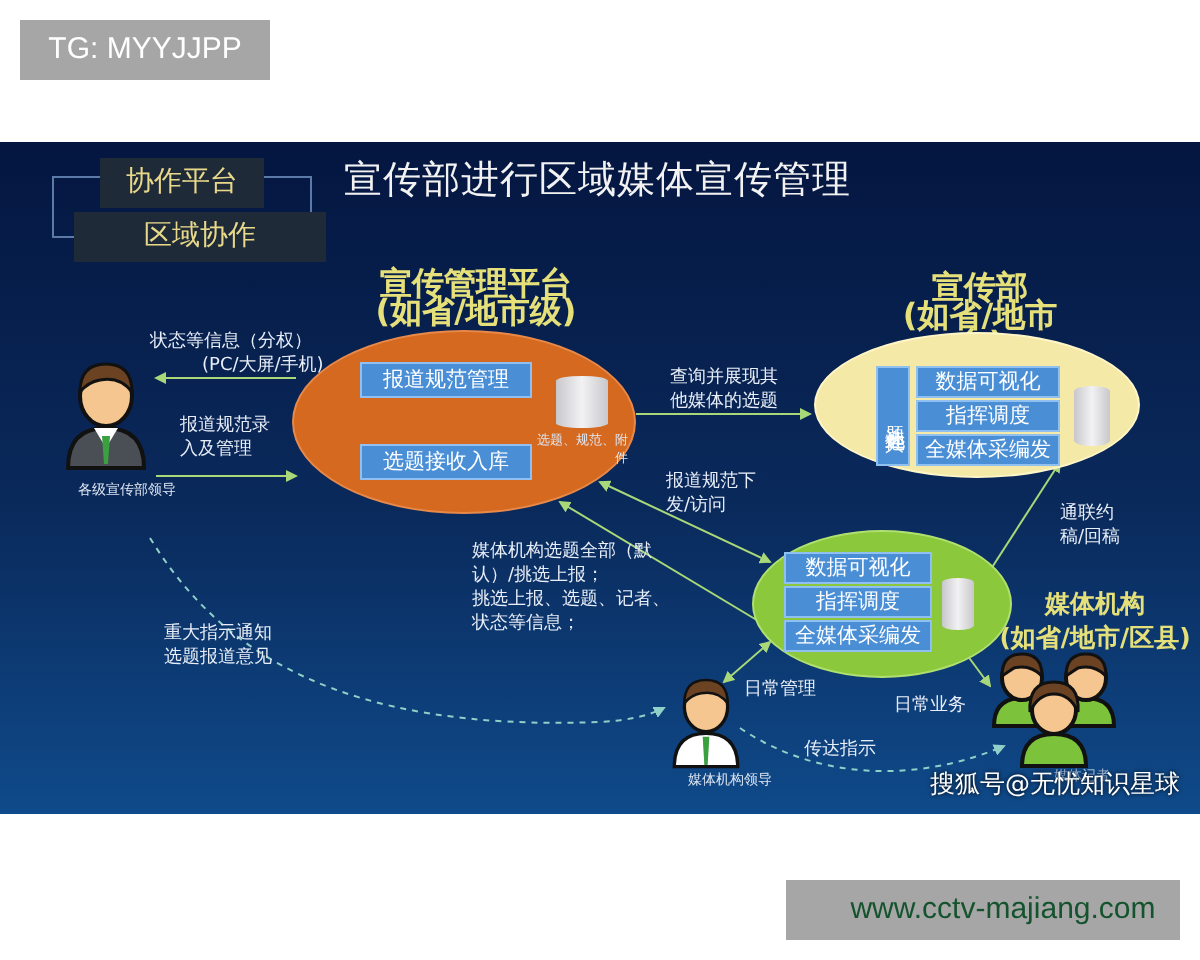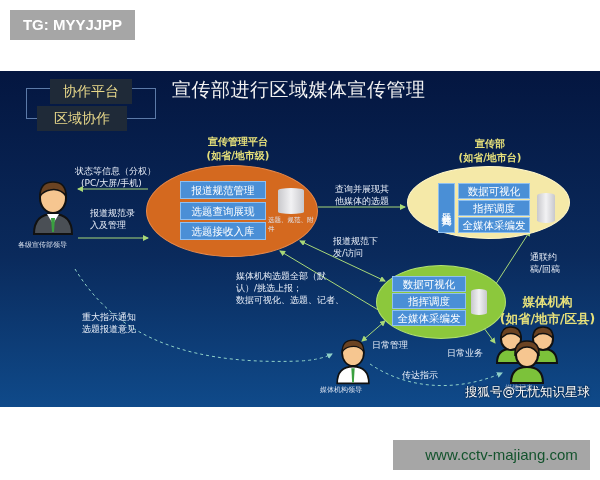--- a/index.html
+++ b/index.html
@@ -2,21 +2,21 @@
 <html><head>
 <meta charset="utf-8">
 <style>
   * { box-sizing: border-box; margin: 0; padding: 0; }
   html, body { width: 600px; height: 480px; background: #ffffff; overflow: hidden; }
   body { position: relative; font-family: "DejaVu Sans", "Liberation Sans", sans-serif; }
 
   .tag-top {
     position: absolute; left: 10px; top: 10px; width: 125px; height: 30px;
     background: #a6a6a6; color: #ffffff; font-family: "Liberation Sans", sans-serif;
-    font-size: 15px; line-height: 30px; text-align: center; font-weight: bold;
+    font-size: 15px; line-height: 30px; text-align: center;
   }
   .tag-bottom {
     position: absolute; left: 393px; top: 440px; width: 197px; height: 30px;
     background: #a6a6a6; color: #14532d; font-family: Liberation Sans, sans-serif;
     font-size: 15px; line-height: 30px; text-align: center; padding-left: 20px;
   }
 
   .panel {
     position: absolute; left: 0; top: 71px; width: 600px; height: 336px;
     background: linear-gradient(180deg, #041640 0%, #0a2a5c 55%, #0f4a8a 100%);
@@ -29,31 +29,31 @@
   
   .badge-frame {
     position: absolute; left: 26px; top: 12px; width: 130px; height: 31px;
     border: 1.5px solid #5c7aa8;
   }
   .badge-1, .badge-2 {
     position: absolute; background: #1f2a38; color: #e8d88a;
     font-size: 14px; line-height: 24px; text-align: center;
   }
   .badge-1 { left: 50px; top: 8px; width: 82px; height: 25px; }
-  .badge-2 { left: 37px; top: 35px; width: 90px; height: 25px; }
+  .badge-2 { left: 37px; top: 35px; width: 126px; height: 25px; }
 
   .title {
     position: absolute; left: 172px; top: 6px; color: #f2f2f2;
     font-size: 19px; letter-spacing: 0.5px; white-space: nowrap;
   }
 
-  .yellow-lbl { color: #e6e07a; font-size: 10px; text-align: center; line-height: 14px; font-weight: bold; }
+  .yellow-lbl { color: #e6e07a; font-size: 16px; text-align: center; line-height: 14px; font-weight: bold; }
   .yellow-lbl-lg { color: #e6e07a; font-size: 12.5px; text-align: center; line-height: 17px; font-weight: bold; }
   .white-lbl { color: #e8eef8; font-size: 9px; line-height: 12px; white-space: nowrap; }
-  .white-sm { color: #dfe6f2; font-size: 7px; text-align: left; white-space: nowrap; }
+  .white-sm { color: #dfe6f2; font-size: 7px; text-align: right; white-space: nowrap; }
 
   .blue-box {
     position: absolute; background: #4a8fd6; border: 1px solid #8fc0f0;
     color: #ffffff; font-size: 10.5px; text-align: center; line-height: 16px;
   }
 
   .cylinder {
     position: absolute; background: linear-gradient(90deg, #c8c8cc, #f2f2f4 50%, #c8c8cc);
     border-radius: 50% / 9%;
   }
@@ -110,21 +110,20 @@
   <div class="badge-2">区域协作</div>
 
   <div class="title">宣传部进行区域媒体宣传管理</div>
 
   <div class="abs yellow-lbl" style="left:183px; top:64px; width:110px;">
     <div>宣传管理平台</div>
     <div>(如省/地市级)</div>
   </div>
   <div class="ellipse" style="left:146px; top:94px; width:172px; height:92px; background:#d4691f; border:1.5px solid #e8894a;"></div>
   <div class="blue-box" style="left:180px; top:110px; width:86px; height:18px;">报道规范管理</div>
-  <div class="blue-box" style="left:180px; top:131px; width:86px; height:18px;">选题查询展现</div>
   <div class="blue-box" style="left:180px; top:151px; width:86px; height:18px;">选题接收入库</div>
   <div class="cylinder" style="left:278px; top:117px; width:26px; height:26px;"></div>
   <div class="abs white-sm" style="left:268px; top:145px; width:46px; white-space:normal; font-size:6.5px; line-height:9px;">选题、规范、附件</div>
 
   <div class="abs yellow-lbl" style="left:440px; top:66px; width:100px;">
     <div>宣传部</div>
     <div>(如省/地市台)</div>
   </div>
   <div class="ellipse" style="left:407px; top:95px; width:163px; height:73px; background:#f5e9a8; border:1.5px solid #fff6c8;"></div>
   <div class="blue-box" style="left:438px; top:112px; width:17px; height:50px; writing-mode:vertical-rl; font-size:10px; line-height:15px; letter-spacing:-1px;">其他选题</div>
@@ -174,38 +173,39 @@
     <g>
       <path d="M16,60 Q16,44 32,44 Q48,44 48,60 Z" fill="#7cc23a" stroke="#111" stroke-width="2"></path>
       <ellipse cx="32" cy="32" rx="11" ry="12" fill="#f6c690" stroke="#111" stroke-width="2"></ellipse>
       <path d="M20,33 Q19,18 32,18 Q45,18 44,33 Q40,24 32,24 Q24,24 20,33 Z" fill="#6b4322" stroke="#111" stroke-width="1.5"></path>
     </g>
   </svg>
   <div class="abs white-sm" style="left:505px; top:312px; width:50px; opacity:0.7;">媒体记者</div>
 
   <div class="abs white-lbl" style="left:75px; top:94px;">
     <div>状态等信息（分权）</div>
-    <div style="padding-left:6px;">(PC/大屏/手机)</div>
+    <div style="padding-left:6px;margin-left:20px;">(PC/大屏/手机)</div>
   </div>
   <div class="abs white-lbl" style="left:90px; top:136px;">
     <div>报道规范录</div>
     <div>入及管理</div>
   </div>
   <div class="abs white-lbl" style="left:335px; top:112px;">
     <div>查询并展现其</div>
     <div>他媒体的选题</div>
   </div>
   <div class="abs white-lbl" style="left:333px; top:164px;">
     <div>报道规范下</div>
     <div>发/访问</div>
   </div>
   <div class="abs white-lbl" style="left:236px; top:199px;">
     <div>媒体机构选题全部（默</div>
     <div>认）/挑选上报；</div>
-    <div>数据可视化、选题、记者、</div>
+    <div>挑选上报、选题、记者、</div>
+    <div>状态等信息；</div>
   </div>
   <div class="abs white-lbl" style="left:82px; top:240px;">
     <div>重大指示通知</div>
     <div>选题报道意见</div>
   </div>
   <div class="abs white-lbl" style="left:530px; top:180px;">
     <div>通联约</div>
     <div>稿/回稿</div>
   </div>
   <div class="abs white-lbl" style="left:372px; top:268px;">日常管理</div>

